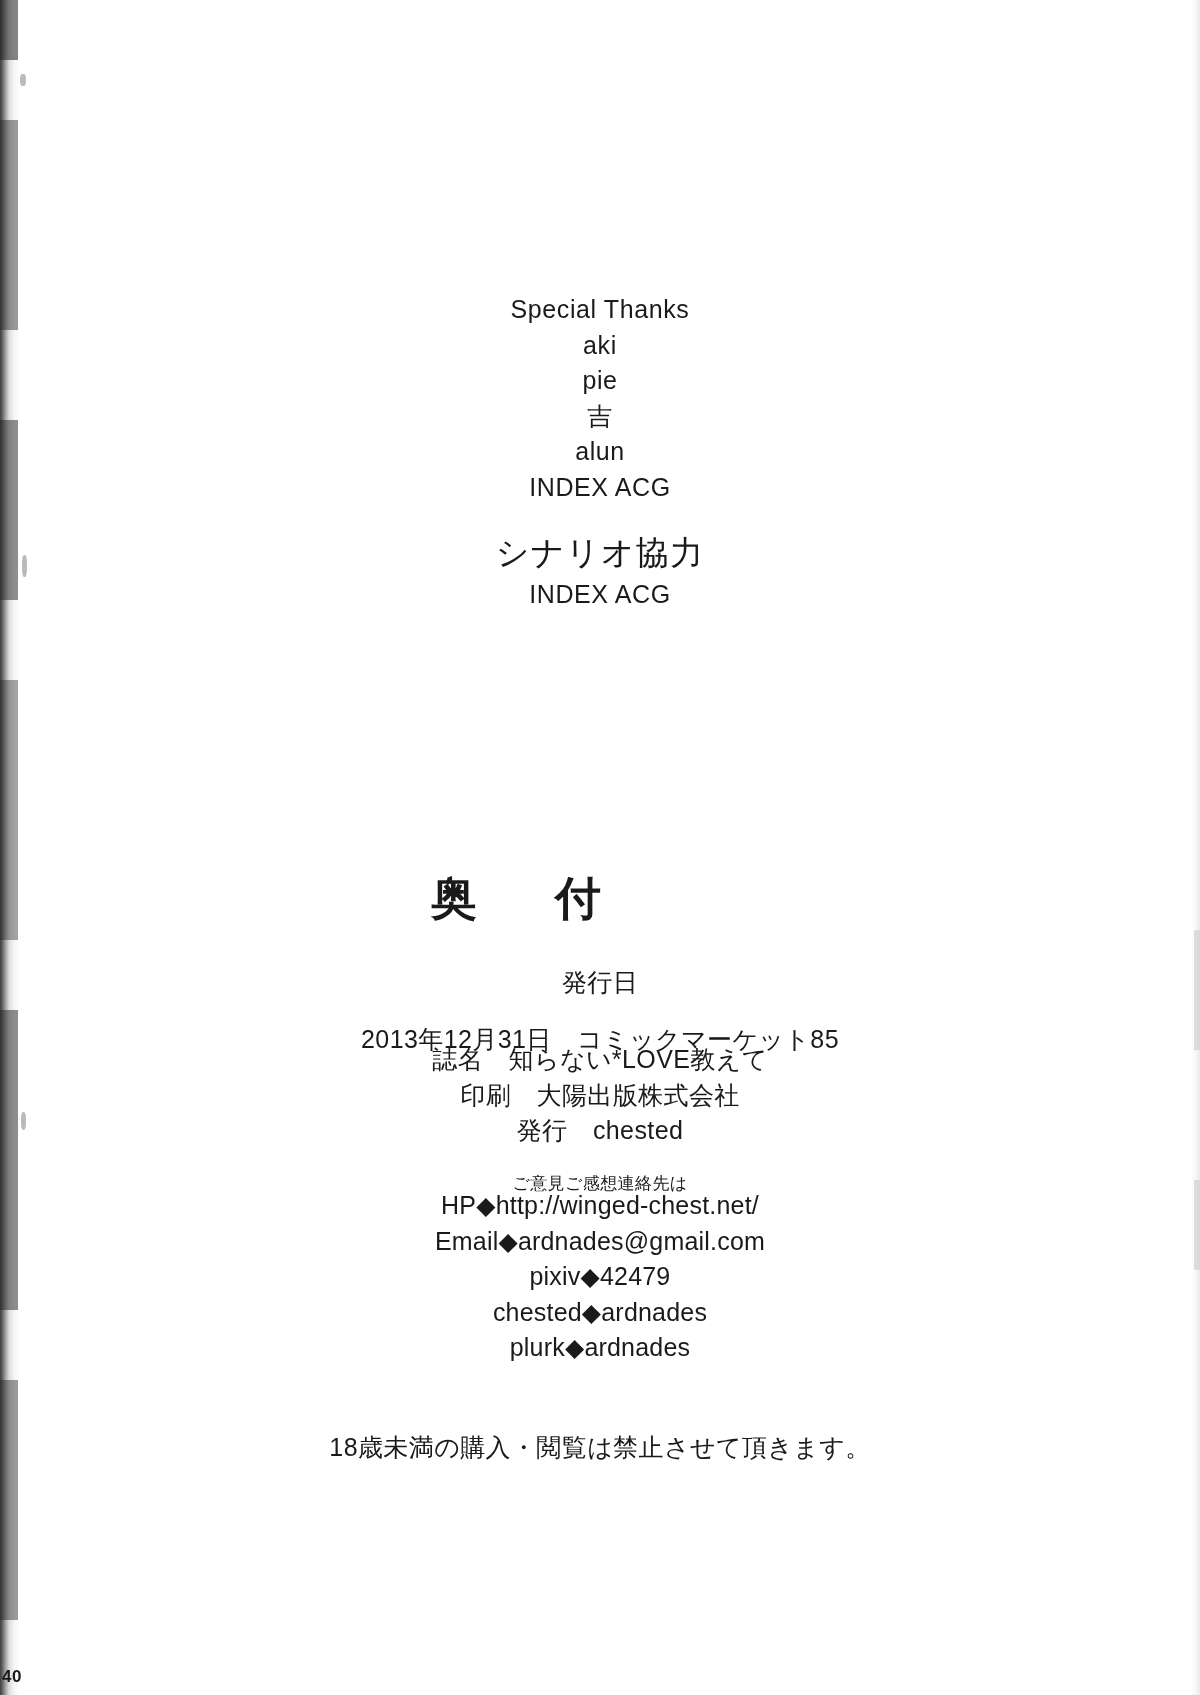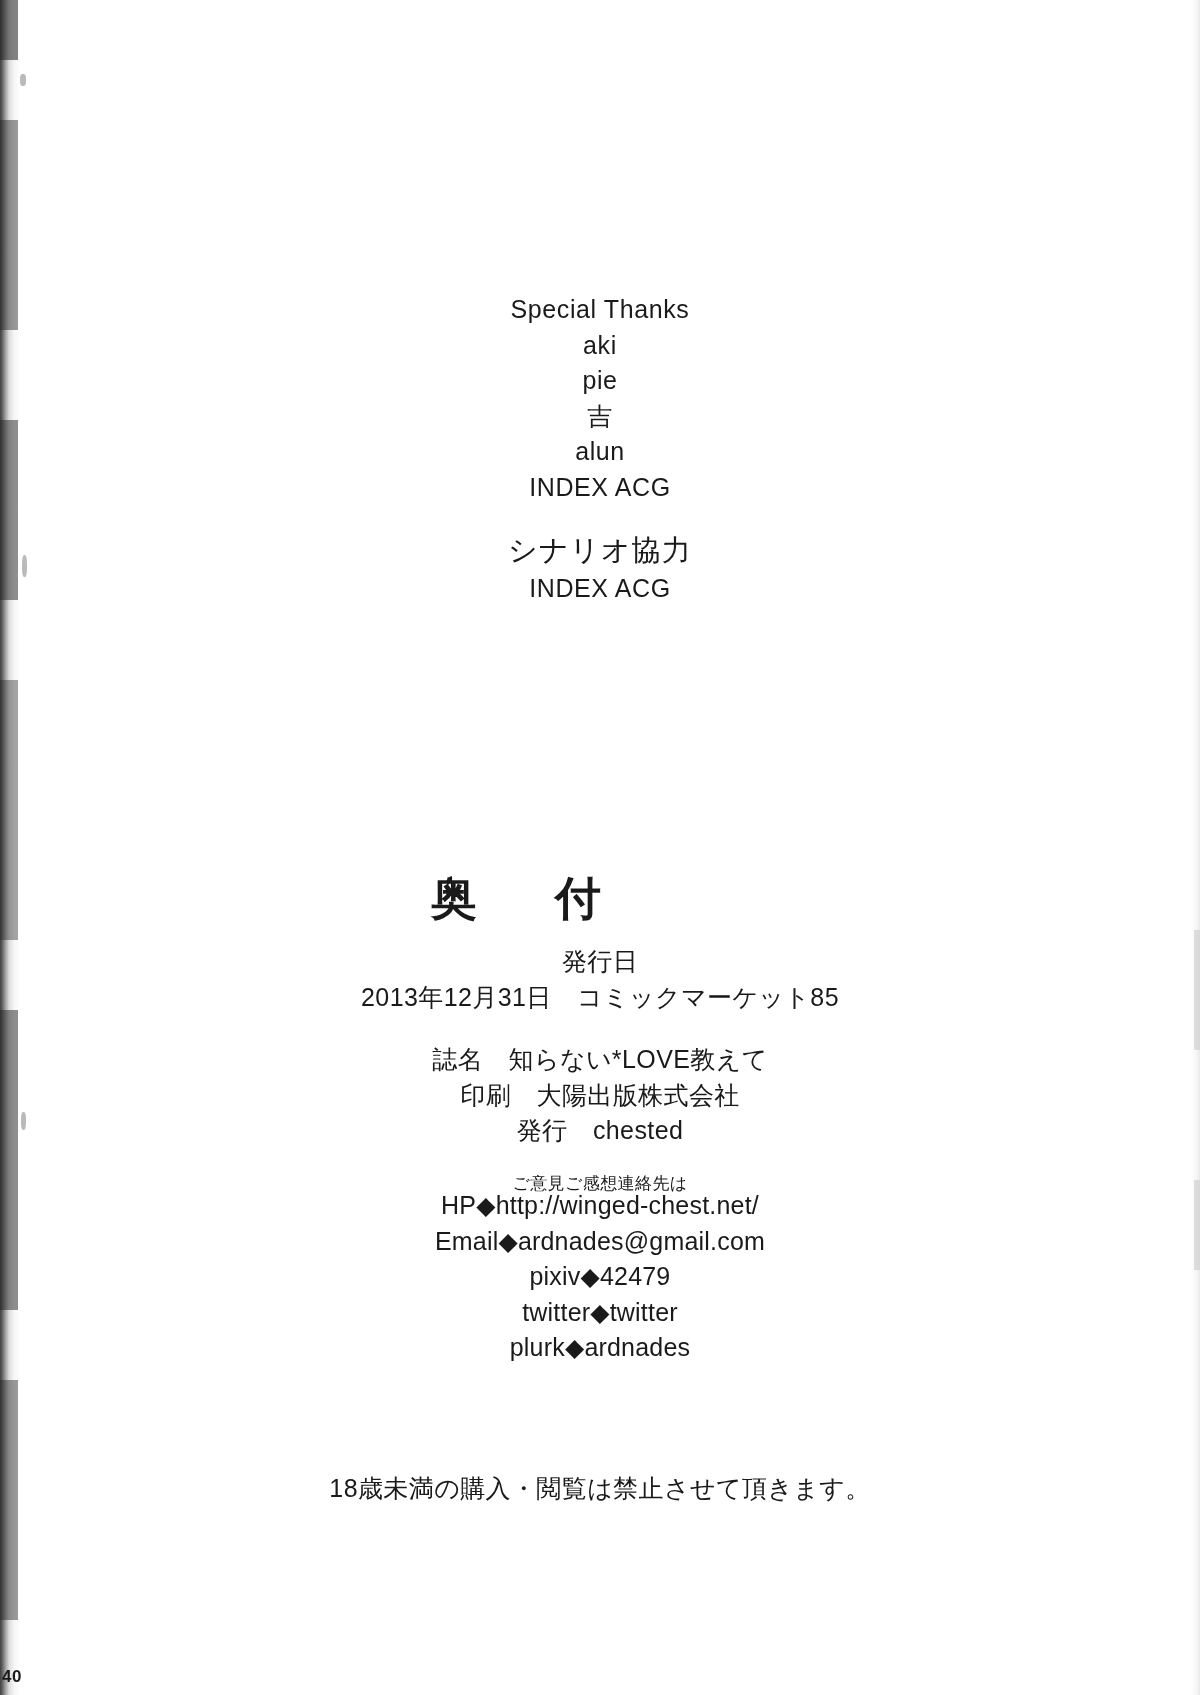--- a/index.html
+++ b/index.html
@@ -80,21 +80,21 @@
   .thanks-title {
     font-size: 25px;
     letter-spacing: 0.6px;
   }
   .thanks-name {
     font-size: 25px;
     letter-spacing: 0.6px;
   }
   .scenario-block { top: 530px; }
   .scenario-title {
-    font-size: 29px;
+    font-size: 33px;
     letter-spacing: 1.2px;
   }
   .scenario-name {
     font-size: 25px;
     letter-spacing: 0.6px;
   }
 
   .colophon-heading {
     position: absolute;
     top: 868px;
@@ -103,20 +103,21 @@
     font-size: 46px;
     font-weight: bold;
     letter-spacing: 16px;
     text-indent: 16px;
   }
 
   .pub-block { top: 944px; }
   .pub-line {
     font-size: 25px;
     letter-spacing: 0.4px;
+    margin-top: 21px;
   }
 
   .info-block { top: 1042px; }
   .info-line {
     font-size: 25px;
     letter-spacing: 0.4px;
   }
 
   .contact-head-block { top: 1172px; }
   .contact-head {
@@ -127,21 +128,20 @@
   .contact-block { top: 1188px; }
   .contact-line {
     font-size: 25px;
     letter-spacing: 0.2px;
   }
 
   .notice-block { top: 1430px; }
   .notice-line {
     font-size: 25px;
     letter-spacing: 0.4px;
-    margin-top: 41px;
   }
 </style>
 </head>
 <body>
 
 <div id="page">
 
   <div class="scan-edge"></div>
   <div class="scan-noise" style="top:0px;height:60px;"></div>
   <div class="scan-noise" style="top:120px;height:210px;opacity:.45;"></div>
@@ -184,21 +184,21 @@
   </div>
 
   <div class="block contact-head-block">
     <div class="contact-head">ご意見ご感想連絡先は</div>
   </div>
 
   <div class="block contact-block">
     <div class="contact-line">HP◆http://winged-chest.net/</div>
     <div class="contact-line">Email◆ardnades@gmail.com</div>
     <div class="contact-line">pixiv◆42479</div>
-    <div class="contact-line">twitter◆twitter</div>
+    <div class="contact-line">chested◆ardnades</div>
     <div class="contact-line">plurk◆ardnades</div>
   </div>
 
   <div class="block notice-block">
     <div class="notice-line">18歳未満の購入・閲覧は禁止させて頂きます。</div>
   </div>
 
   <div class="page-number">40</div>
 
 </div>

